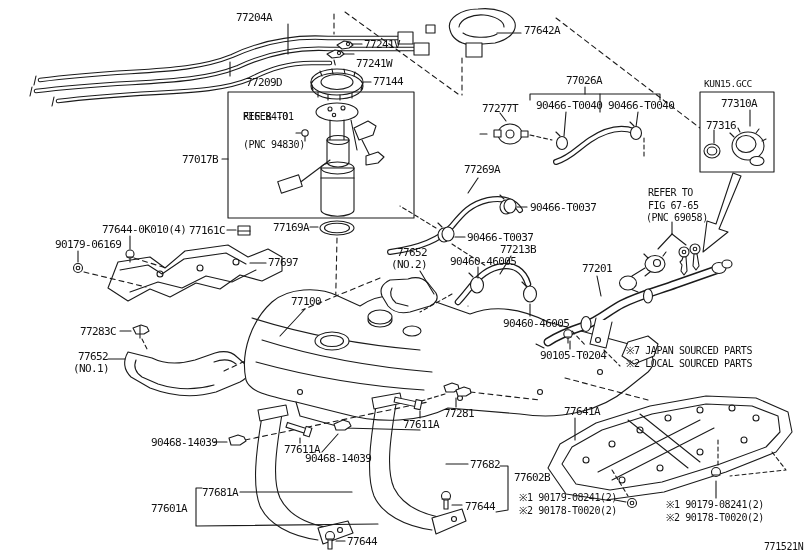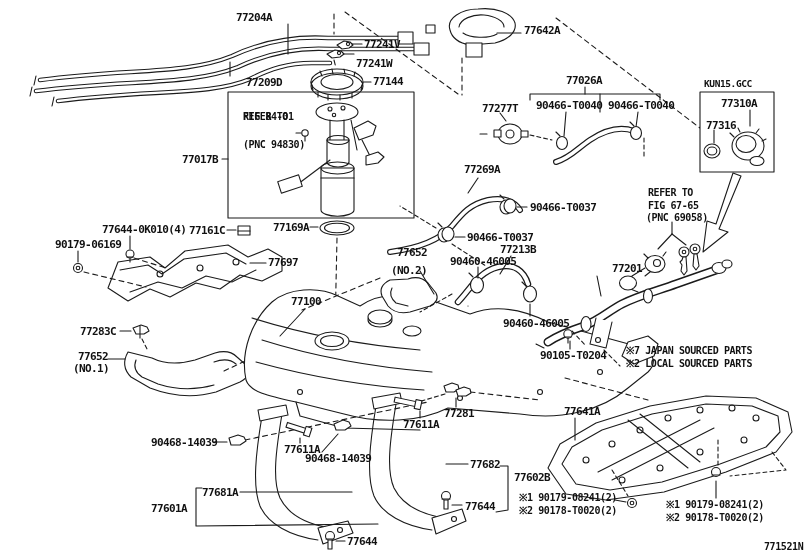--- a/index.html
+++ b/index.html
@@ -3,21 +3,21 @@
 <meta charset="utf-8">
 <style>
   html,body{margin:0;padding:0;background:#888;}
   .stage{
     position:relative;width:811px;height:560px;background:#ffffff;
     font-family:"DejaVu Sans Mono","Liberation Mono",monospace;
     overflow:hidden;
   }
   .stage svg{position:absolute;left:0;top:0;}
   .lbl{
-    position:absolute;font-weight:bold;font-size:11px;line-height:11px;
+    position:absolute;font-weight:normal;font-size:11px;line-height:11px;
     color:#111;letter-spacing:-0.6px;white-space:nowrap;z-index:2;
   }
   .note{font-size:10px;line-height:10px;letter-spacing:-0.4px;}
   .tiny{font-size:9.5px;line-height:10px;letter-spacing:-0.4px;}
 </style>
 </head>
 <body>
 
 <div class="stage">
 
@@ -436,24 +436,24 @@
   <div class="lbl note" style="left:648px;top:201px">FIG 67-65</div>
   <div class="lbl note" style="left:646px;top:213px">(PNC 69058)</div>
 
   <div class="lbl" style="left:102px;top:224px">77644-0K010(4)</div>
   <div class="lbl" style="left:189px;top:225px">77161C</div>
   <div class="lbl" style="left:273px;top:222px">77169A</div>
   <div class="lbl" style="left:55px;top:239px">90179-06169</div>
   <div class="lbl" style="left:467px;top:232px">90466-T0037</div>
   <div class="lbl" style="left:500px;top:244px">77213B</div>
   <div class="lbl" style="left:397px;top:247px">77652</div>
-  <div class="lbl" style="left:391px;top:265px">(NO.2)</div>
+  <div class="lbl" style="left:391px;top:259px">(NO.2)</div>
   <div class="lbl" style="left:450px;top:256px">90460-46005</div>
   <div class="lbl" style="left:268px;top:257px">77697</div>
-  <div class="lbl" style="left:612px;top:263px">77201</div>
+  <div class="lbl" style="left:582px;top:263px">77201</div>
   <div class="lbl" style="left:291px;top:296px">77100</div>
   <div class="lbl" style="left:80px;top:326px">77283C</div>
   <div class="lbl" style="left:503px;top:318px">90460-46005</div>
   <div class="lbl" style="left:78px;top:351px">77652</div>
   <div class="lbl" style="left:73px;top:363px">(NO.1)</div>
   <div class="lbl" style="left:540px;top:350px">90105-T0204</div>
 
   <div class="lbl note" style="left:626px;top:346px">※7 JAPAN SOURCED PARTS</div>
   <div class="lbl note" style="left:626px;top:359px">※2 LOCAL SOURCED PARTS</div>
 

